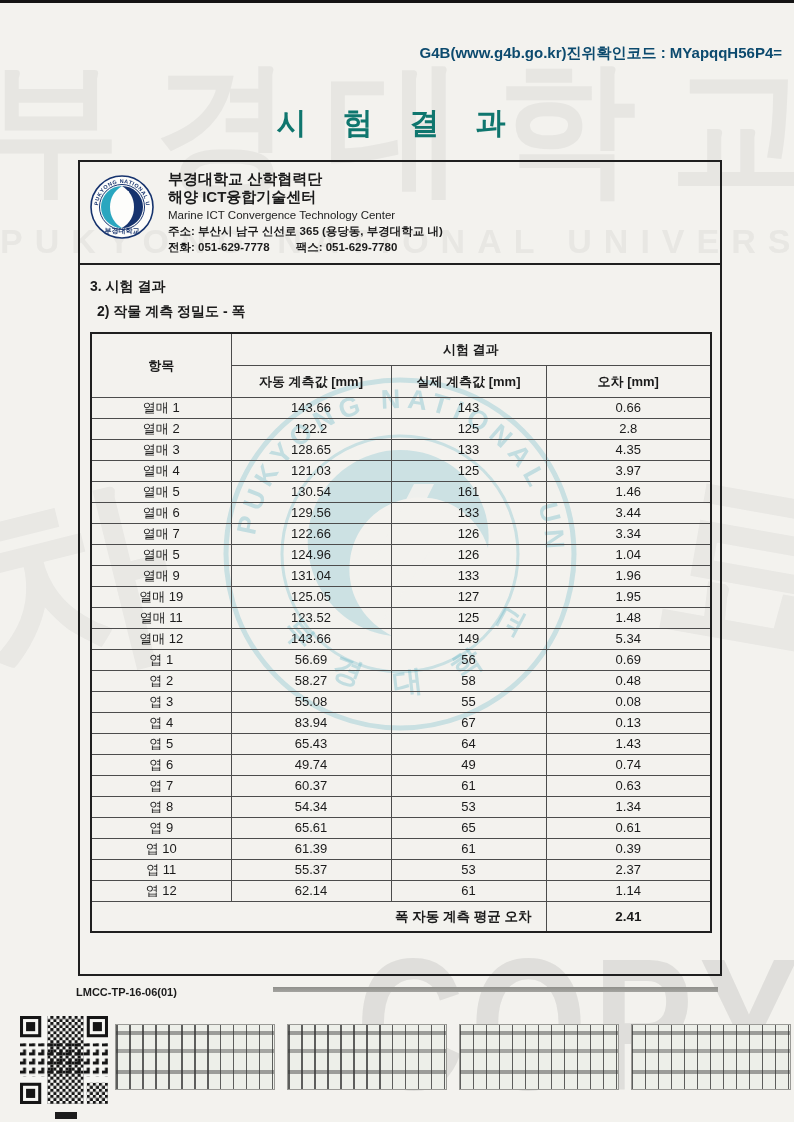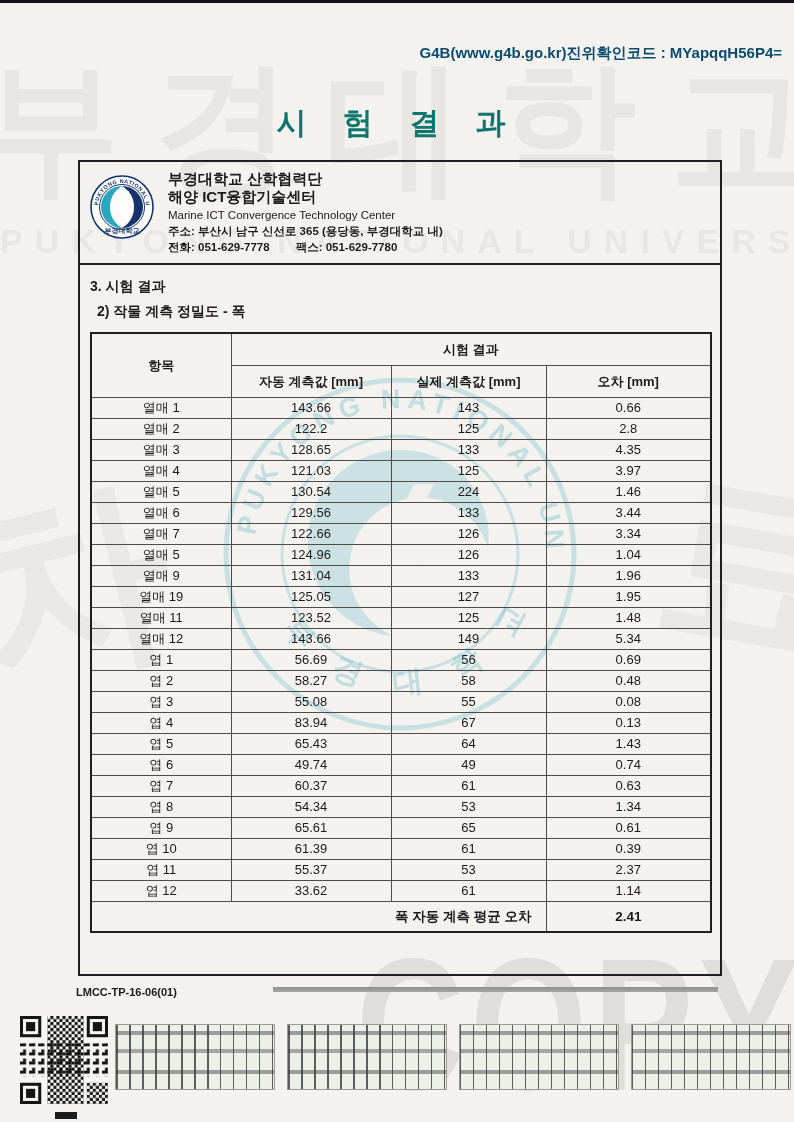--- a/index.html
+++ b/index.html
@@ -174,21 +174,21 @@
         </tr>
         <tr>
           <td>열매 4</td>
           <td>121.03</td>
           <td>125</td>
           <td>3.97</td>
         </tr>
         <tr>
           <td>열매 5</td>
           <td>130.54</td>
-          <td>224</td>
+          <td>161</td>
           <td>1.46</td>
         </tr>
         <tr>
           <td>열매 6</td>
           <td>129.56</td>
           <td>133</td>
           <td>3.44</td>
         </tr>
         <tr>
           <td>열매 7</td>
@@ -287,21 +287,21 @@
           <td>0.39</td>
         </tr>
         <tr>
           <td>엽 11</td>
           <td>55.37</td>
           <td>53</td>
           <td>2.37</td>
         </tr>
         <tr>
           <td>엽 12</td>
-          <td>33.62</td>
+          <td>62.14</td>
           <td>61</td>
           <td>1.14</td>
         </tr>
       </tbody>
     <tfoot>
       <tr class="summary">
         <td colspan="3" class="slabel">폭 자동 계측 평균 오차</td>
         <td>2.41</td>
       </tr>
     </tfoot>

